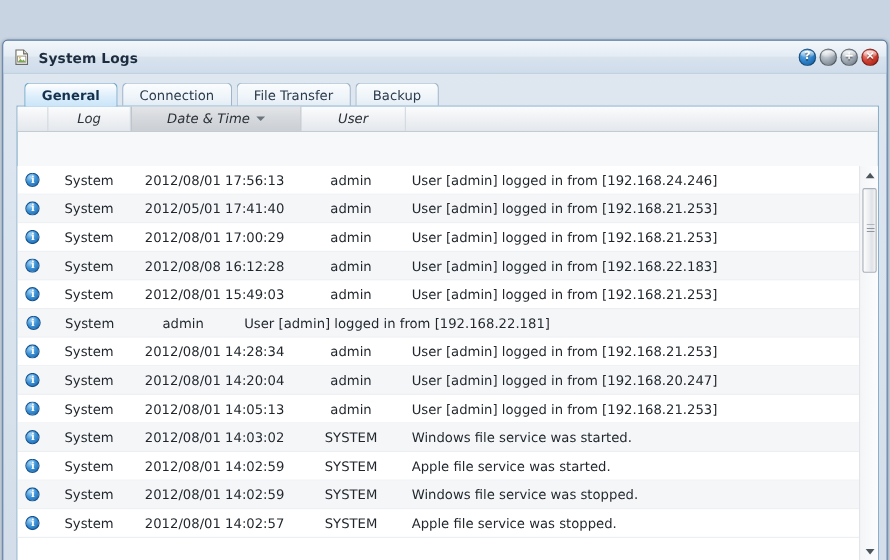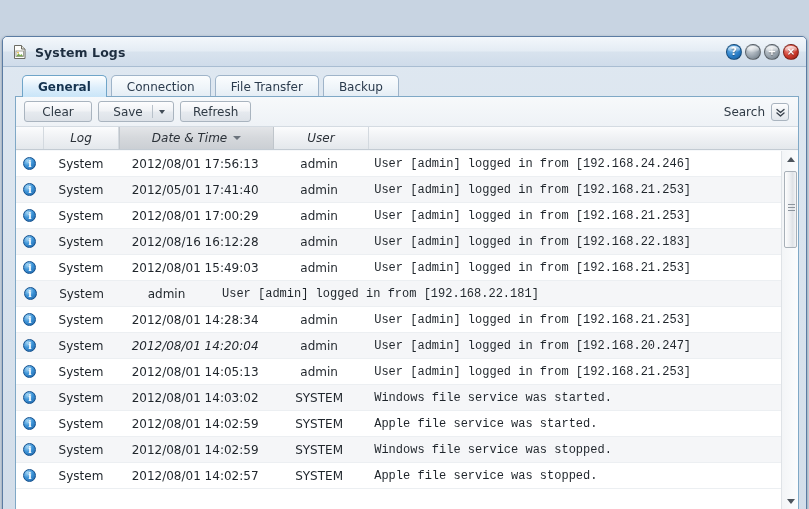--- a/index.html
+++ b/index.html
@@ -193,21 +193,21 @@
   .row {
     display: flex; height: 26px;
     font-size: 12px; color: #1f252b;
     border-bottom: 1px solid #eceff2;
     align-items: center;
   }
   .row.alt { background: #f5f6f8; }
   .row.white { background: #ffffff; }
   .cell { overflow: hidden; white-space: nowrap; display:flex; align-items:center; }
   .cell.center { justify-content: center; }
-  .cell.left { justify-content: flex-start; padding-left: 8px; font-family: Liberation Mono, monospace; }
+  .cell.left { justify-content: flex-start; padding-left: 8px; }
 
   
   .info-icon {
     width: 13px; height: 13px; border-radius: 50%;
     background: radial-gradient(circle at 34% 26%, #a9d8f5 0%, #3d94d8 45%, #1b5fa2 100%);
     border: 1px solid #14518e;
     position: relative;
     display:inline-block;
   }
   .info-icon::before {
@@ -338,45 +338,20 @@
       <div class="tab">
         <span>File Transfer</span>
       </div>
       <div class="tab">
         <span>Backup</span>
       </div>
     </div>
 
     <div class="panel">
 
-      <div class="toolbar">
-        <div class="tbtn">
-          <span>Clear</span>
-        </div>
-        <div class="tbtn split">
-          <span>Save</span>
-          <span class="split-sep"></span>
-          <span class="caret-dn"></span>
-        </div>
-        <div class="tbtn">
-          <span>Refresh</span>
-        </div>
-
-        <div class="search-area">
-          <span class="search-label">Search</span>
-          <span class="search-toggle">
-            <span>
-              <svg width="11" height="11" viewBox="0 0 11 11">
-                <path d="M2 2.5l3.5 3 3.5-3" fill="none" stroke="#3a434d" stroke-width="1.4" stroke-linecap="round" stroke-linejoin="round"></path>
-                <path d="M2 6l3.5 3 3.5-3" fill="none" stroke="#3a434d" stroke-width="1.4" stroke-linecap="round" stroke-linejoin="round"></path>
-              </svg>
-            </span>
-          </span>
-        </div>
-      </div>
 
       <div class="grid-head">
         <div class="hcell center" style="width:28px">
           <span></span>
         </div>
         <div class="hcell center" style="width:75px">
           <span>Log</span>
         </div>
         <div class="hcell center sorted" style="width:155px">
           <span>Date &amp; Time</span>
@@ -414,21 +389,21 @@
               <div class="cell center" style="width: 75px;">System</div>
               <div class="cell center" style="width: 155px;">2012/08/01 17:00:29</div>
               <div class="cell center" style="width: 95px;">admin</div>
               <div class="cell left" style="width: 418px;">User [admin] logged in from [192.168.21.253]</div>
             </div>
             <div class="row alt">
               <div class="cell center" style="width: 28px;">
                 <span class="info-icon"></span>
               </div>
               <div class="cell center" style="width: 75px;">System</div>
-              <div class="cell center" style="width: 155px;">2012/08/16 16:12:28</div>
+              <div class="cell center" style="width: 155px;">2012/08/08 16:12:28</div>
               <div class="cell center" style="width: 95px;">admin</div>
               <div class="cell left" style="width: 418px;">User [admin] logged in from [192.168.22.183]</div>
             </div>
             <div class="row white">
               <div class="cell center" style="width: 28px;">
                 <span class="info-icon"></span>
               </div>
               <div class="cell center" style="width: 75px;">System</div>
               <div class="cell center" style="width: 155px;">2012/08/01 15:49:03</div>
               <div class="cell center" style="width: 95px;">admin</div>
@@ -449,21 +424,21 @@
               <div class="cell center" style="width: 75px;">System</div>
               <div class="cell center" style="width: 155px;">2012/08/01 14:28:34</div>
               <div class="cell center" style="width: 95px;">admin</div>
               <div class="cell left" style="width: 418px;">User [admin] logged in from [192.168.21.253]</div>
             </div>
             <div class="row alt">
               <div class="cell center" style="width: 28px;">
                 <span class="info-icon"></span>
               </div>
               <div class="cell center" style="width: 75px;">System</div>
-              <div class="cell center" style="width: 155px; font-style: italic;">2012/08/01 14:20:04</div>
+              <div class="cell center" style="width: 155px;">2012/08/01 14:20:04</div>
               <div class="cell center" style="width: 95px;">admin</div>
               <div class="cell left" style="width: 418px;">User [admin] logged in from [192.168.20.247]</div>
             </div>
             <div class="row white">
               <div class="cell center" style="width: 28px;">
                 <span class="info-icon"></span>
               </div>
               <div class="cell center" style="width: 75px;">System</div>
               <div class="cell center" style="width: 155px;">2012/08/01 14:05:13</div>
               <div class="cell center" style="width: 95px;">admin</div>

